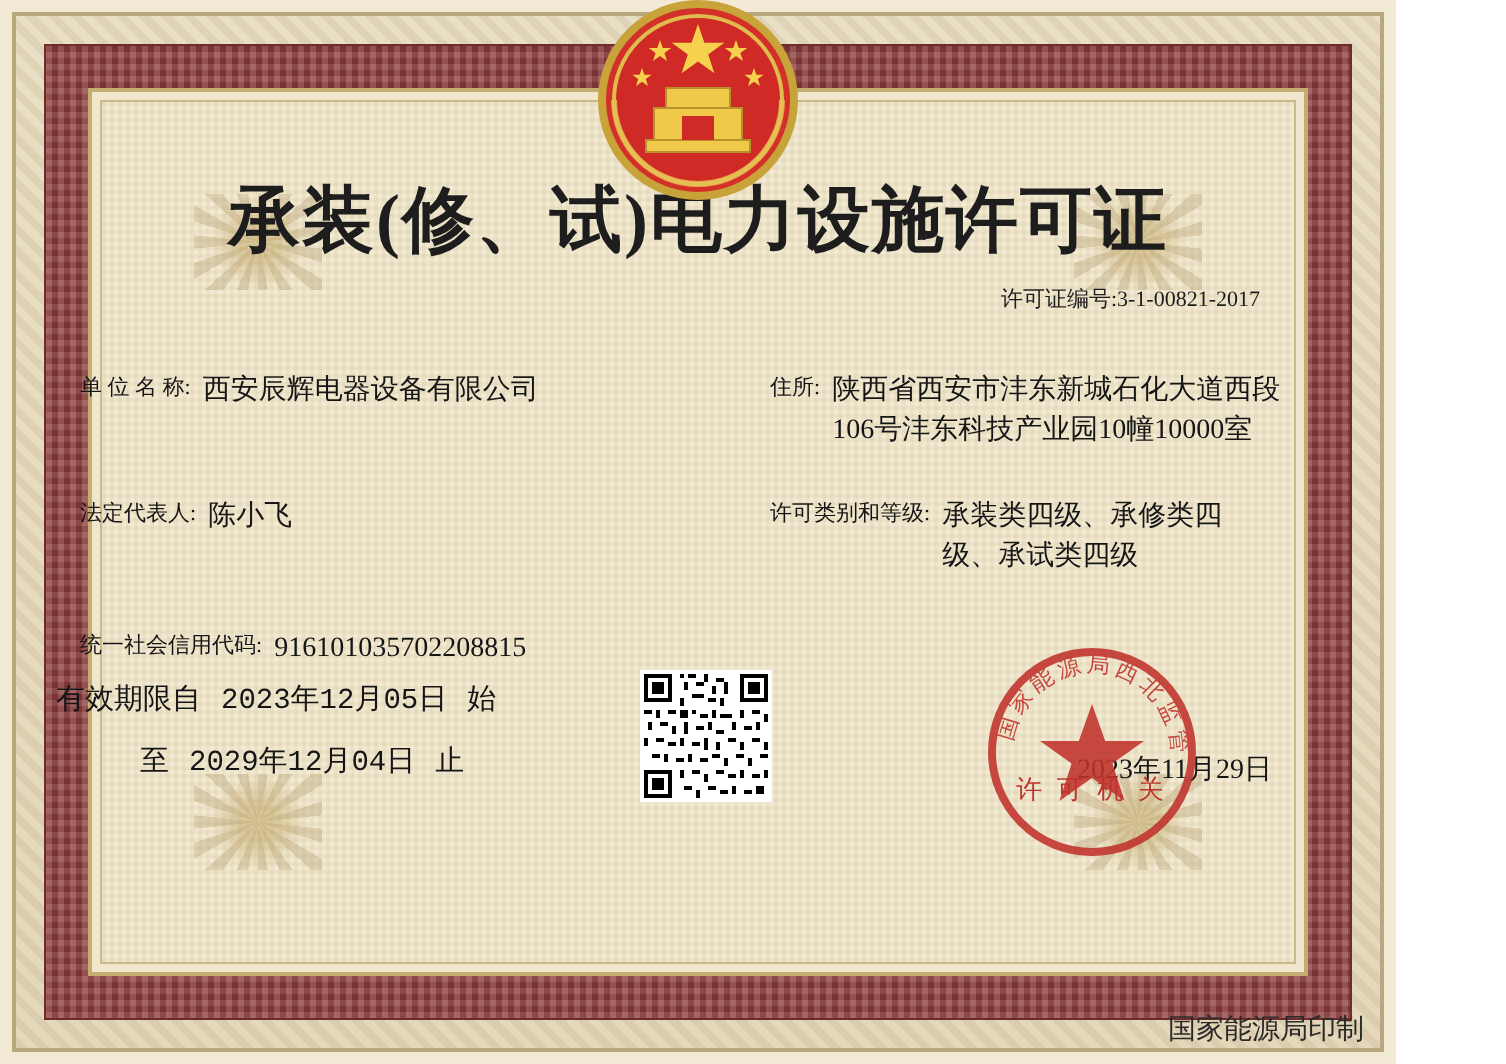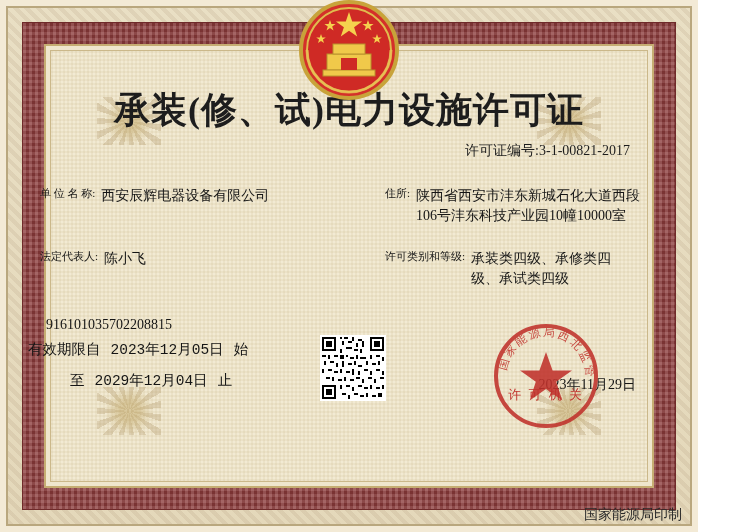--- a/index.html
+++ b/index.html
@@ -125,21 +125,21 @@
     letter-spacing: 1px;
     color: #1d1d1d;
     z-index: 4;
   }
 
   .cert-no {
     position: absolute;
     right: 68px;
     top: 142px;
     font-family: "Liberation Serif", serif;
-    font-size: 14px;
+    font-size: 11px;
     color: #1d1d1d;
     z-index: 4;
   }
 
   
   .fields {
     position: absolute;
     left: 40px;
     right: 40px;
     top: 186px;
@@ -315,20 +315,21 @@
         <span class="lbl">法定代表人:</span>
         <span class="val">陈小飞</span>
       </div>
       <div class="col-right">
         <span class="lbl">许可类别和等级:</span>
         <span class="val wrap" style="max-width:150px;">承装类四级、承修类四级、承试类四级</span>
       </div>
     </div>
 
     <div class="row-full" style="margin-top:26px;">
+      <span class="lbl">统一社会信用代码:</span>
       <span class="val">916101035702208815</span>
     </div>
 
   </div>
 
   <div class="validity">
     <div class="vrow">
       <span class="vlbl">有效期限自</span>
       <span class="vdate">2023年12月05日</span>
       <span class="vend">始</span>

